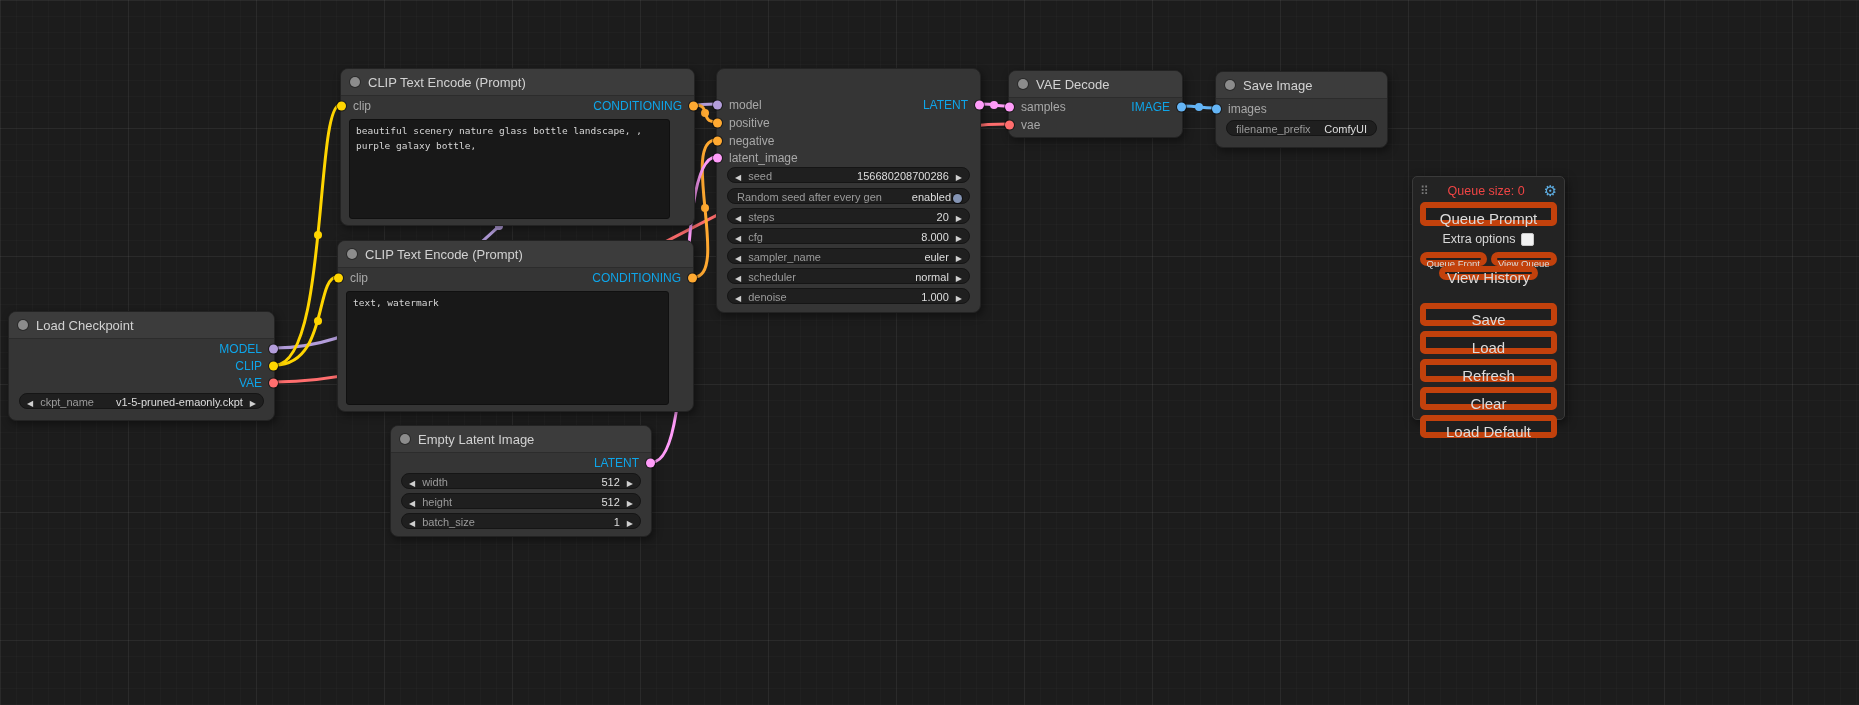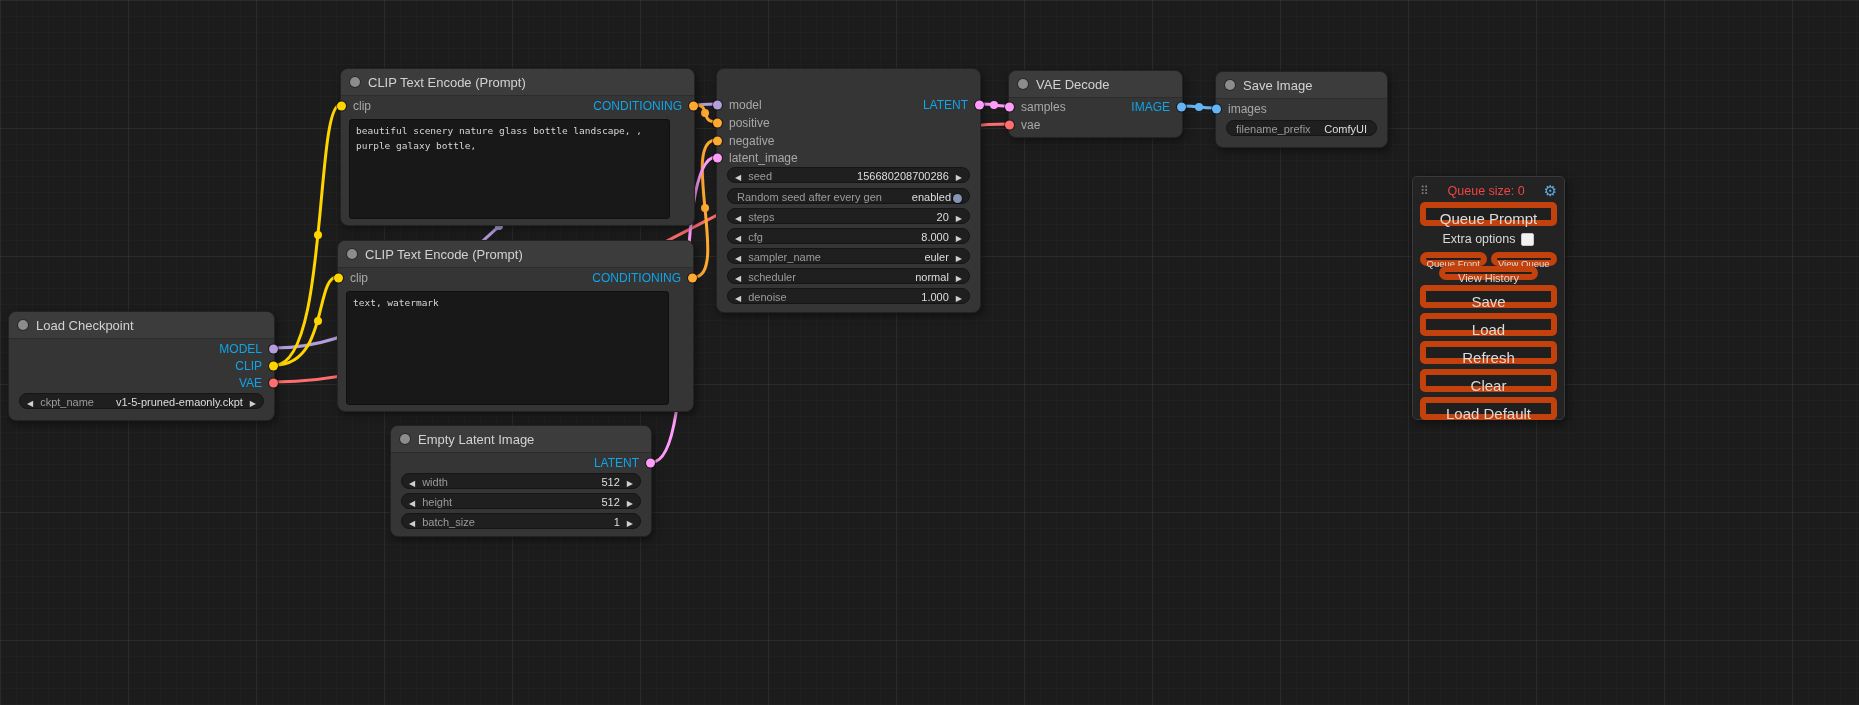--- a/index.html
+++ b/index.html
@@ -64,21 +64,21 @@
     background:#1f1f1f;border:6px solid #c2410c;border-radius:5px;color:#dcdcdc;
     font-family:"Liberation Sans", sans-serif;display:block;width:100%;box-sizing:border-box;
     text-align:center;cursor:pointer;padding:0;
   }
   .btn-big{height:23px;font-size:15px;line-height:21px;margin-bottom:5px;}
   .btn-queue{height:24px;font-size:15px;line-height:22px;margin-bottom:6px;}
   .extra-row{display:flex;align-items:center;justify-content:center;gap:6px;height:14px;font-size:12.5px;margin-bottom:6px;color:#d8d8d8;}
   .checkbox{width:11px;height:11px;background:#f2f2f2;border:1px solid #c9c9c9;border-radius:2px;flex:0 0 auto;cursor:pointer;}
   .small-row{display:flex;gap:4px;}
   .btn-small{height:14px;font-size:9.5px;line-height:12px;border-radius:7px;flex:1 1 50%;}
-  .btn-history{height:14px;font-size:11px;line-height:12px;border-radius:7px;width:72%;margin:0 auto 5px auto;}
+  .btn-history{height:14px;font-size:15px;line-height:12px;border-radius:7px;width:72%;margin:0 auto 23px auto;}
 </style>
 </head>
 <body>
 
 <div class="canvas">
 
   <svg class="wires" width="1859" height="705" viewBox="0 0 1859 705">
     <path class="wire" d="M275,348 C455,348 546,104 716,104" stroke="#B39DDB"></path>
     <circle cx="499" cy="226" r="4" fill="#B39DDB"></circle>
 

